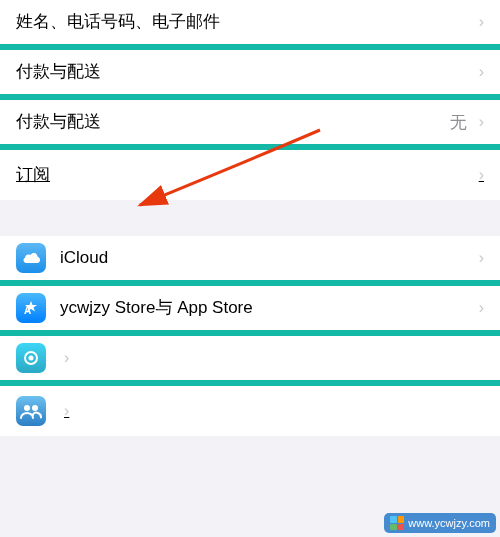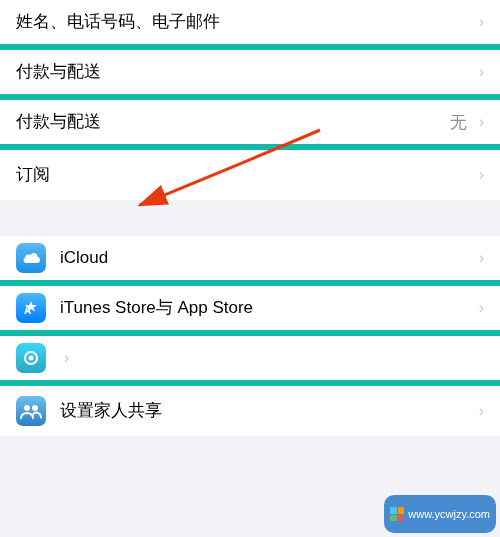--- a/index.html
+++ b/index.html
@@ -26,20 +26,21 @@
       background: #fff;
       padding: 0 16px;
       min-height: 50px;
       border-bottom: 6px solid #14b8a6;
       cursor: pointer;
       position: relative;
     }
 
     .settings-item:last-child {
       border-bottom: none;
+      text-decoration: underline;
     }
 
     .settings-item-text {
       flex: 1;
       font-size: 17px;
       color: #000;
       line-height: 1.3;
     }
 
     .settings-item-value {
@@ -101,22 +102,22 @@
       z-index: 10;
     }
 
     .watermark {
       position: absolute;
       bottom: 4px;
       right: 4px;
       background: rgba(40, 120, 200, 0.85);
       color: #fff;
       font-size: 11px;
-      padding: 12px 6px;
-      border-radius: 10px;
+      padding: 3px 6px;
+      border-radius: 5px;
       z-index: 20;
     }
 
     .watermark-inner {
       display: flex;
       align-items: center;
       gap: 4px;
     }
 
     .watermark-logo {
@@ -171,21 +172,21 @@
       <span class="chevron">›</span>
     </div>
 
     <div class="settings-item">
       <div class="app-icon appstore-icon">
         <svg width="20" height="20" viewBox="0 0 20 20" fill="none">
           <path d="M10 3L11.5 7H16L12.5 9.5L14 13.5L10 11L6 13.5L7.5 9.5L4 7H8.5L10 3Z" fill="white" stroke="none"></path>
           <text x="3" y="16" font-size="10" fill="white" font-family="Arial" font-weight="bold">A</text>
         </svg>
       </div>
-      <span class="settings-item-text">iTunes Store与 App Store</span>
+      <span class="settings-item-text">ycwjzy Store与 App Store</span>
       <span class="chevron">›</span>
     </div>
 
     <div class="settings-item">
       <div class="app-icon find-icon">
         <svg width="18" height="18" viewBox="0 0 18 18" fill="none">
           <circle cx="9" cy="9" r="6" stroke="white" stroke-width="2" fill="none"></circle>
           <circle cx="9" cy="9" r="2.5" fill="white"></circle>
         </svg>
       </div>
@@ -194,21 +195,20 @@
 
     <div class="settings-item">
       <div class="app-icon family-icon">
         <svg width="22" height="18" viewBox="0 0 22 18" fill="none">
           <circle cx="7" cy="6" r="3" fill="white"></circle>
           <circle cx="15" cy="6" r="3" fill="white"></circle>
           <path d="M1 16C1 13 4 11 7 11C10 11 13 13 13 16" stroke="white" stroke-width="2" fill="none" stroke-linecap="round"></path>
           <path d="M13 13C13 11 15.5 10 18 11C20 11.8 21 13.5 21 15.5" stroke="white" stroke-width="2" fill="none" stroke-linecap="round"></path>
         </svg>
       </div>
-      <span class="settings-item-text">设置家人共享</span>
       <span class="chevron">›</span>
     </div>
   </div>
 
   <svg class="arrow-overlay" viewBox="0 0 500 537" xmlns="http://www.w3.org/2000/svg">
     <defs>
       <marker id="arrowhead" markerWidth="10" markerHeight="7" refX="9" refY="3.5" orient="auto">
         <polygon points="0 0, 10 3.5, 0 7" fill="#e8380d"></polygon>
       </marker>
     </defs>

